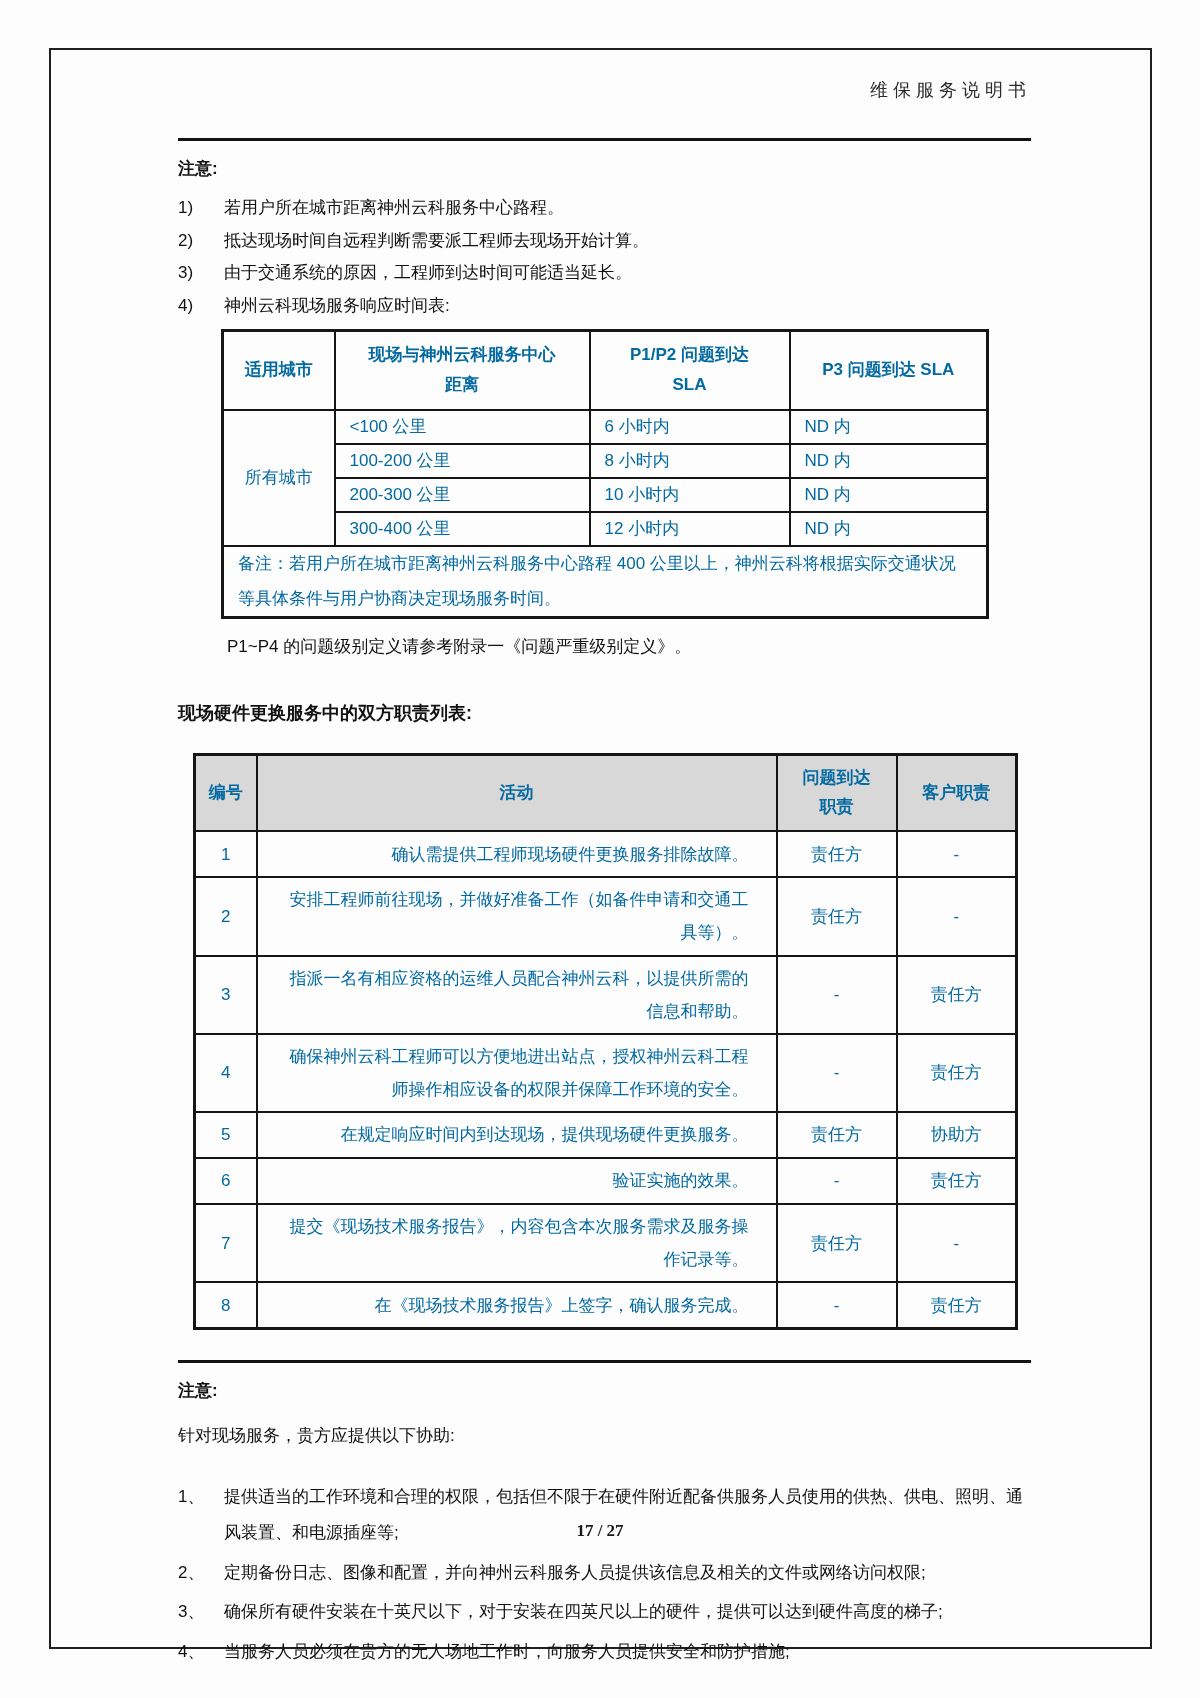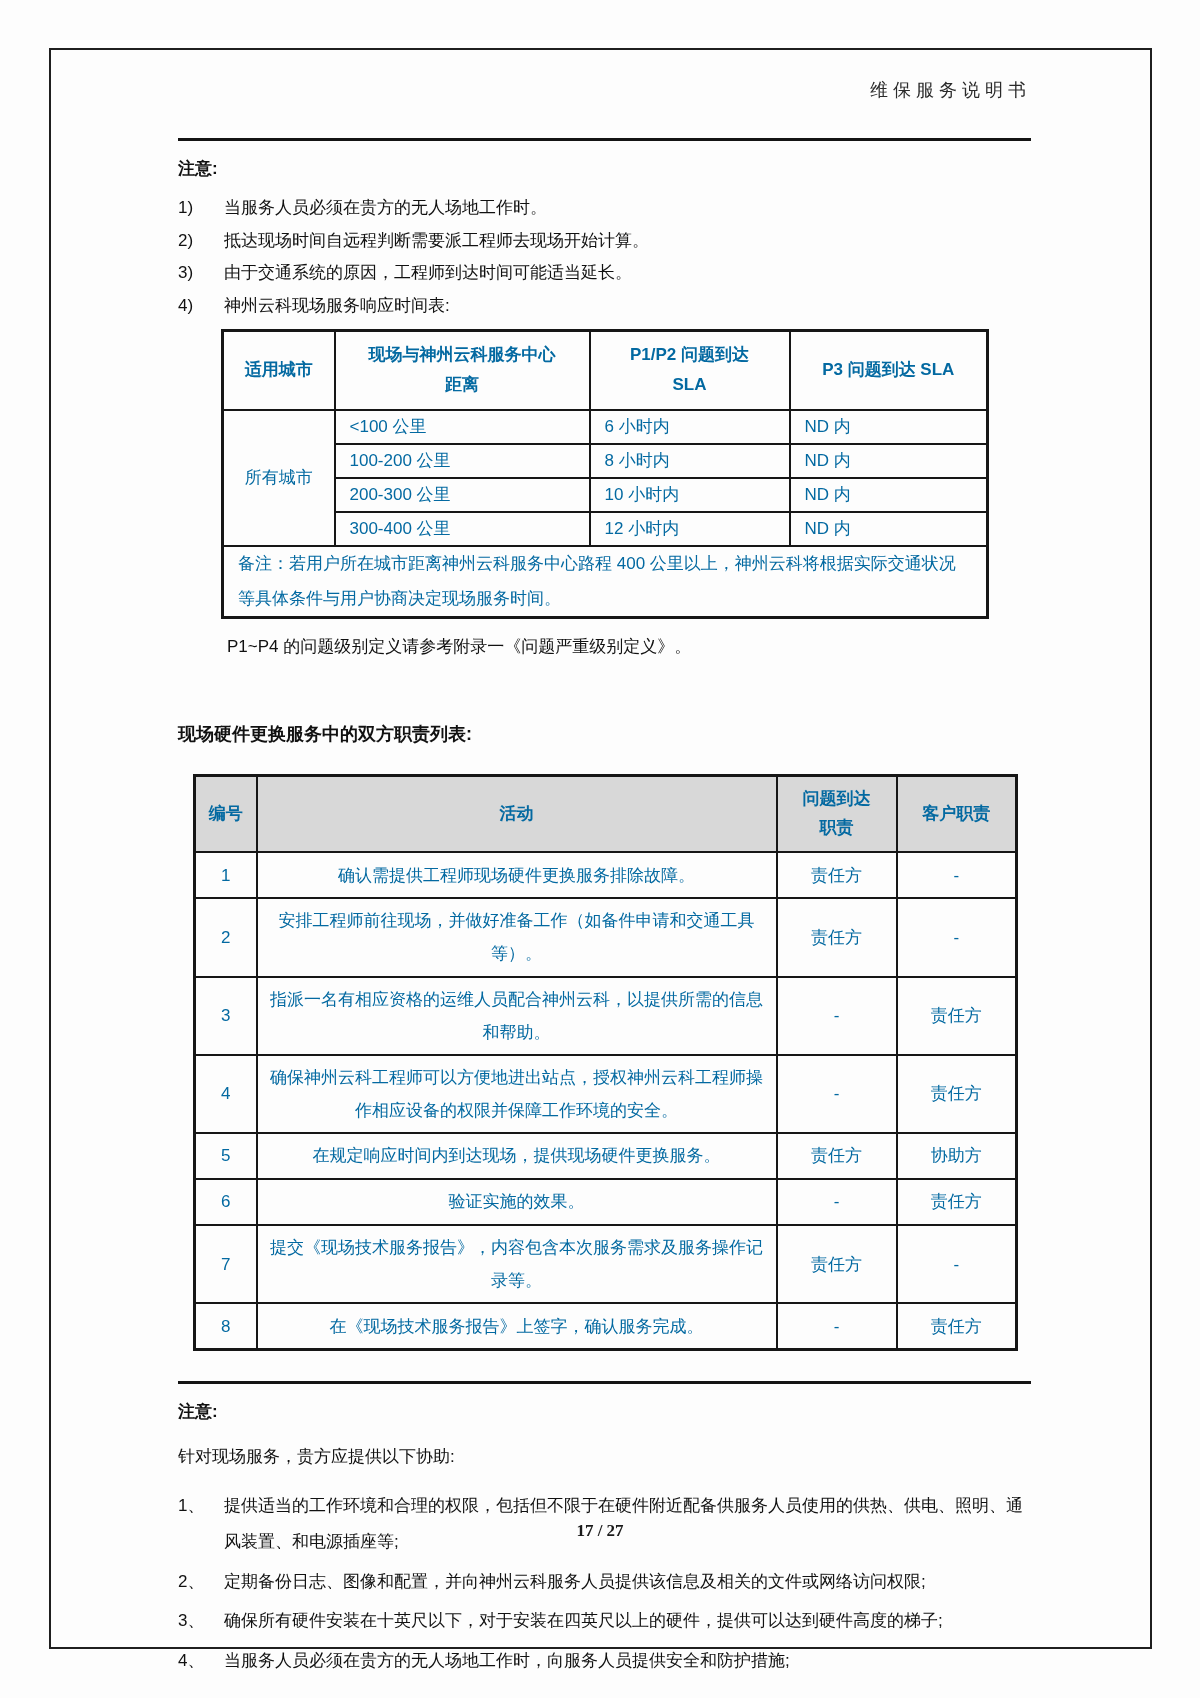--- a/index.html
+++ b/index.html
@@ -113,21 +113,21 @@
 
   .p1p4-note {
     font-size: 17px;
     margin-top: 16px;
     margin-left: 49px;
   }
 
   .section-title {
     font-size: 18px;
     font-weight: bold;
-    margin-top: 64px;
+    margin-top: 43px;
   }
 
   
   .duty-table {
     width: 822px;
     margin-left: 15px;
     margin-top: 28px;
   }
   .duty-table th {
     background: #d8d8d8;
@@ -142,31 +142,31 @@
   .duty-table td {
     vertical-align: middle;
     line-height: 1.95;
     padding: 5px 6px;
   }
   .duty-table td.id-cell,
   .duty-table td.role-cell {
     text-align: center;
   }
   .duty-table td.activity-cell {
-    text-align: center;
-    padding: 5px 12px;
+    text-align: right;
+    padding: 5px 27px;
   }
   .duty-table tbody tr { height: 46px; }
 
   .rule-2 { margin-top: 30px; }
 
   .intro-line {
     font-size: 17px;
     margin-top: 22px;
-    margin-bottom: 20px;
+    margin-bottom: 32px;
   }
 
   
   .page-footer {
     position: absolute;
     left: 0; right: 0;
     top: 1521px;
     text-align: center;
     font-family: "Liberation Serif", "DejaVu Serif", serif;
     font-weight: bold;
@@ -184,21 +184,21 @@
 
     <div class="doc-header">维保服务说明书</div>
 
     <div class="rule"></div>
 
     <div class="notice-label">注意:</div>
 
     <div class="num-list">
       <div class="num-item">
         <span class="num">1)</span>
-        <span class="txt">当服务人员必须在贵方的无人场地工作时。</span>
+        <span class="txt">若用户所在城市距离神州云科服务中心路程。</span>
       </div>
       <div class="num-item">
         <span class="num">2)</span>
         <span class="txt">抵达现场时间自远程判断需要派工程师去现场开始计算。</span>
       </div>
       <div class="num-item">
         <span class="num">3)</span>
         <span class="txt">由于交通系统的原因，工程师到达时间可能适当延长。</span>
       </div>
       <div class="num-item">

